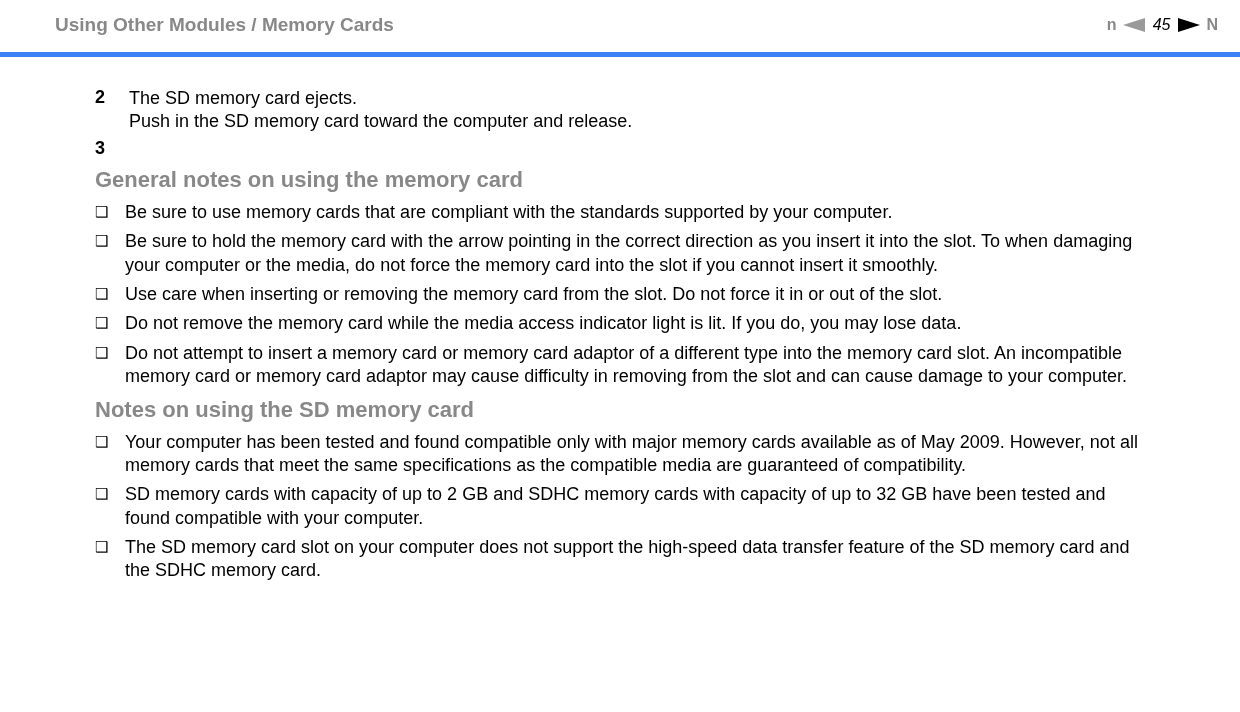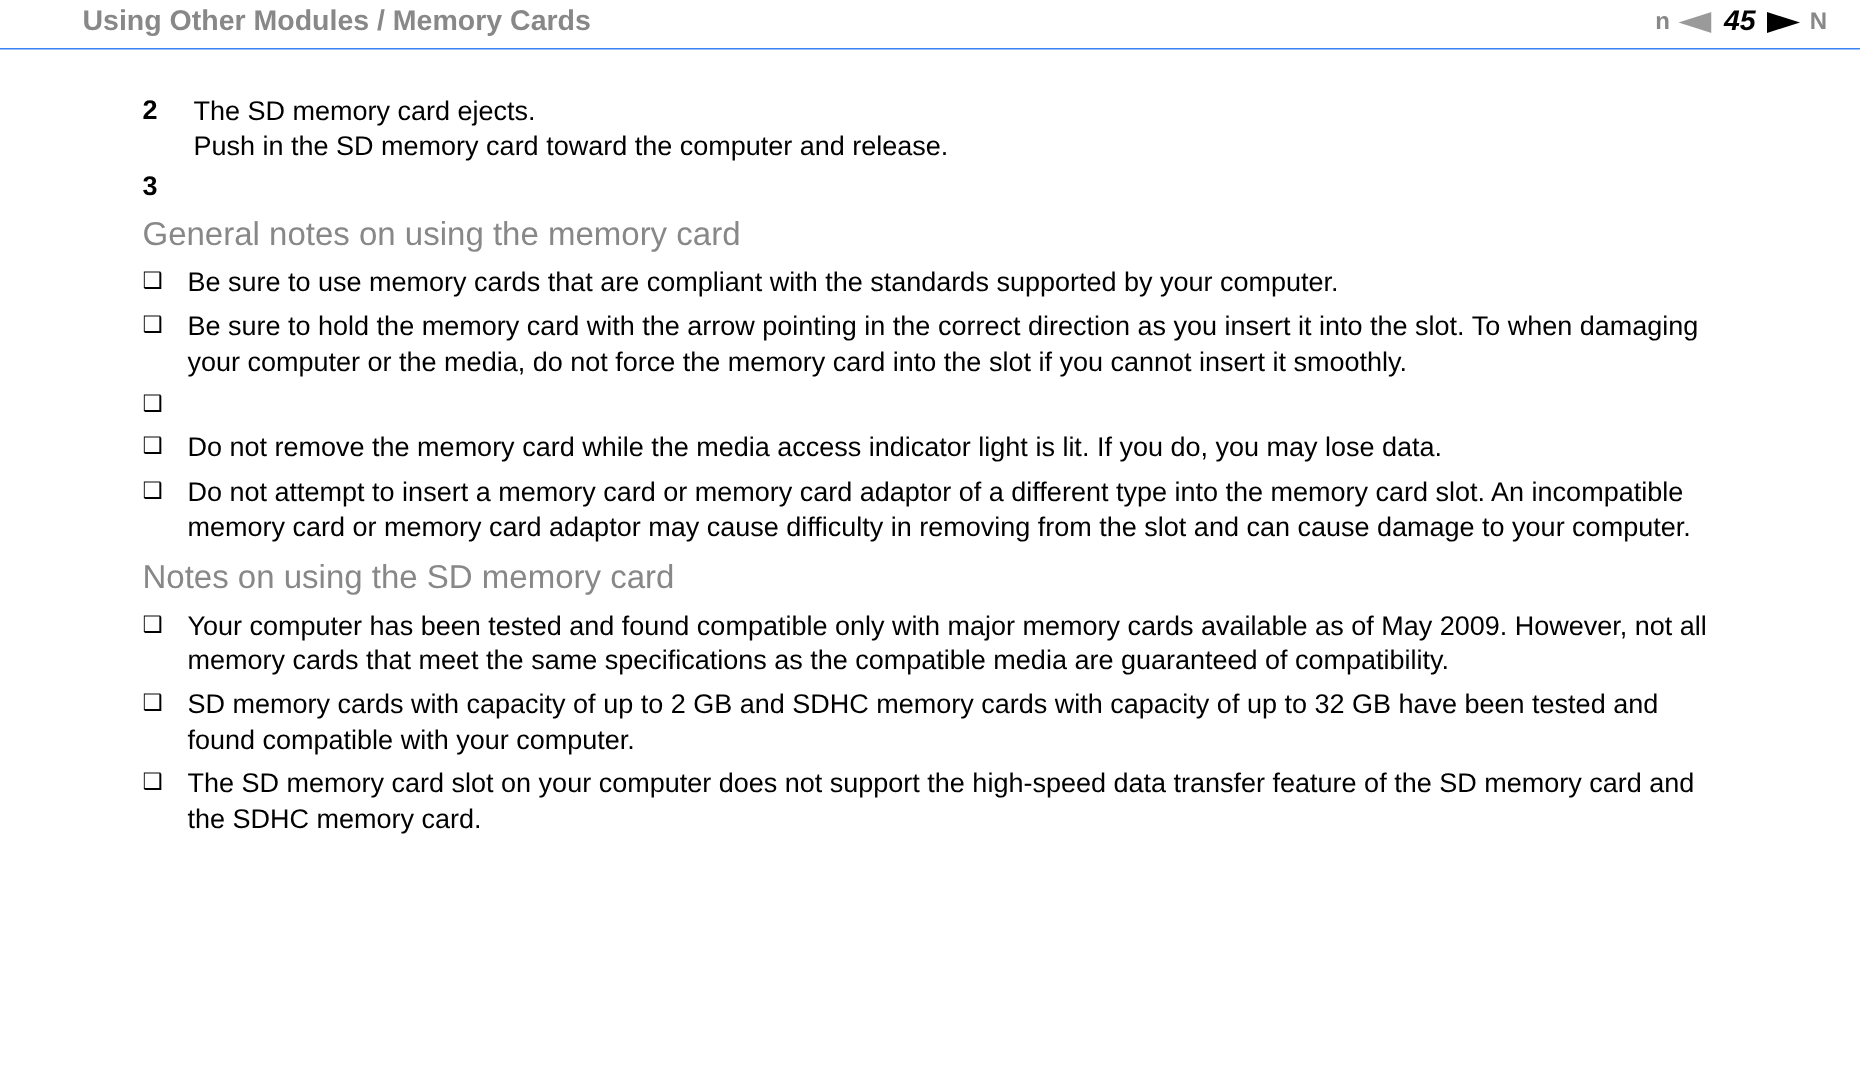--- a/index.html
+++ b/index.html
@@ -14,45 +14,45 @@
     width: 1240px;
     height: 712px;
     position: relative;
     padding: 0;
   }
   .header {
     display: flex;
     align-items: center;
     justify-content: space-between;
     padding: 4px 20px 6px 55px;
-    border-bottom: 1px solid #3b82f6;
+    border-bottom: 5px solid #3b82f6;
   }
   .breadcrumb {
     font-size: 19px;
     font-weight: bold;
     color: #888888;
   }
   .pager {
     display: flex;
     align-items: center;
     gap: 4px;
   }
   .arrow-left, .arrow-right {
     display: inline-flex;
     align-items: center;
   }
   .arrow-left svg, .arrow-right svg {
     display: block;
   }
   .page-number {
-    font-size: 19px;
-    font-weight: bold;
+    font-size: 16px;
+    font-weight: normal;
     font-style: italic;
     color: #000;
-    margin: 0 4px;
+    margin: 12px 4px;
   }
   .nbutton {
     font-size: 16px;
     color: #888;
     font-weight: bold;
     margin: 0 2px;
   }
   .content {
     padding: 30px 95px 0 95px;
   }
@@ -76,21 +76,21 @@
     color: #3B73B9;
     margin-top: 22px;
     margin-bottom: 10px;
     font-weight: normal;
   }
   .h2 {
     font-size: 22px;
     color: #888888;
     margin-top: 8px;
     margin-bottom: 8px;
-    font-weight: normal;
+    font-weight: bold;
   }
   .bullet-list {
     list-style: none;
     padding: 0;
     margin: 0;
   }
   .bullet-item {
     display: flex;
     align-items: flex-start;
     margin-bottom: 6px;
@@ -151,20 +151,21 @@
       <li class="bullet-item">
         <span class="bullet-mark">❑</span>
         <span class="bullet-text">Be sure to use memory cards that are compliant with the standards supported by your computer.</span>
       </li>
       <li class="bullet-item">
         <span class="bullet-mark">❑</span>
         <span class="bullet-text">Be sure to hold the memory card with the arrow pointing in the correct direction as you insert it into the slot. To when damaging your computer or the media, do not force the memory card into the slot if you cannot insert it smoothly.</span>
       </li>
       <li class="bullet-item">
         <span class="bullet-mark">❑</span>
+        <span class="bullet-text">Use care when inserting or removing the memory card from the slot. Do not force it in or out of the slot.</span>
       </li>
       <li class="bullet-item">
         <span class="bullet-mark">❑</span>
         <span class="bullet-text">Do not remove the memory card while the media access indicator light is lit. If you do, you may lose data.</span>
       </li>
       <li class="bullet-item">
         <span class="bullet-mark">❑</span>
         <span class="bullet-text">Do not attempt to insert a memory card or memory card adaptor of a different type into the memory card slot. An incompatible memory card or memory card adaptor may cause difficulty in removing from the slot and can cause damage to your computer.</span>
       </li>
     </ul>

